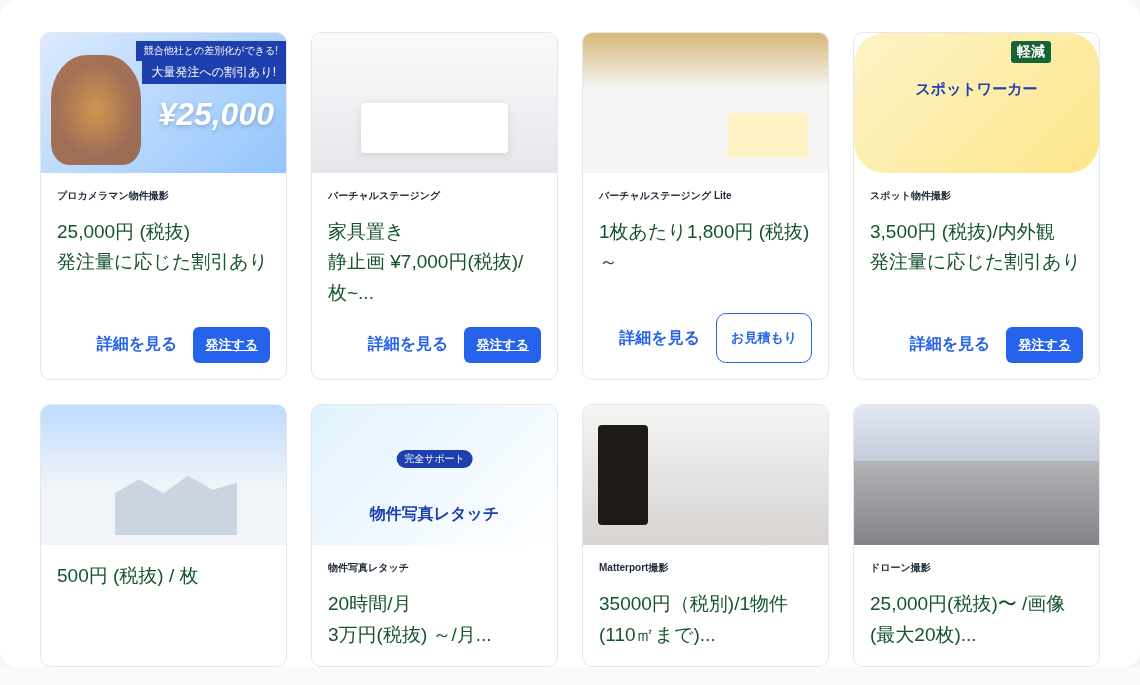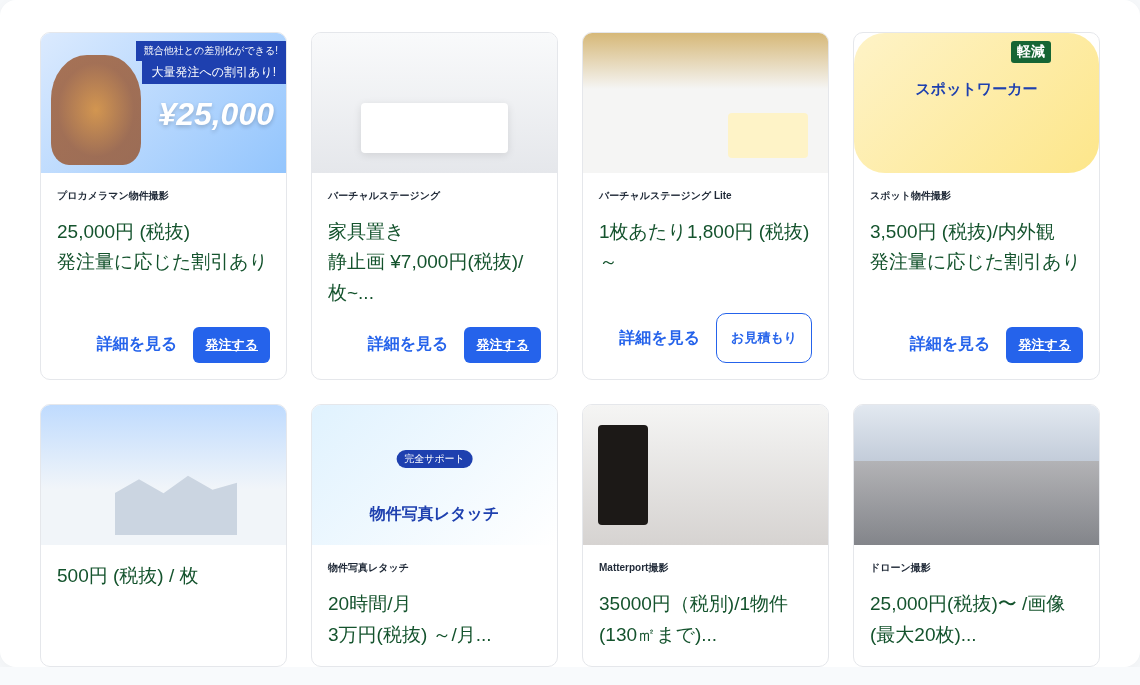--- a/index.html
+++ b/index.html
@@ -348,21 +348,21 @@
           <div>3万円(税抜) ～/月...</div>
         </div>
       </div>
     </div>
 
     <div class="card">
       <div class="card-image img-7"></div>
       <div class="card-body">
         <div class="card-title">Matterport撮影</div>
         <div class="card-desc">
-          <div>35000円（税別)/1物件(130㎡まで)...</div>
+          <div>35000円（税別)/1物件(110㎡まで)...</div>
           <div></div>
         </div>
       </div>
     </div>
 
     <div class="card">
       <div class="card-image img-8"></div>
       <div class="card-body">
         <div class="card-title">ドローン撮影</div>
         <div class="card-desc">

